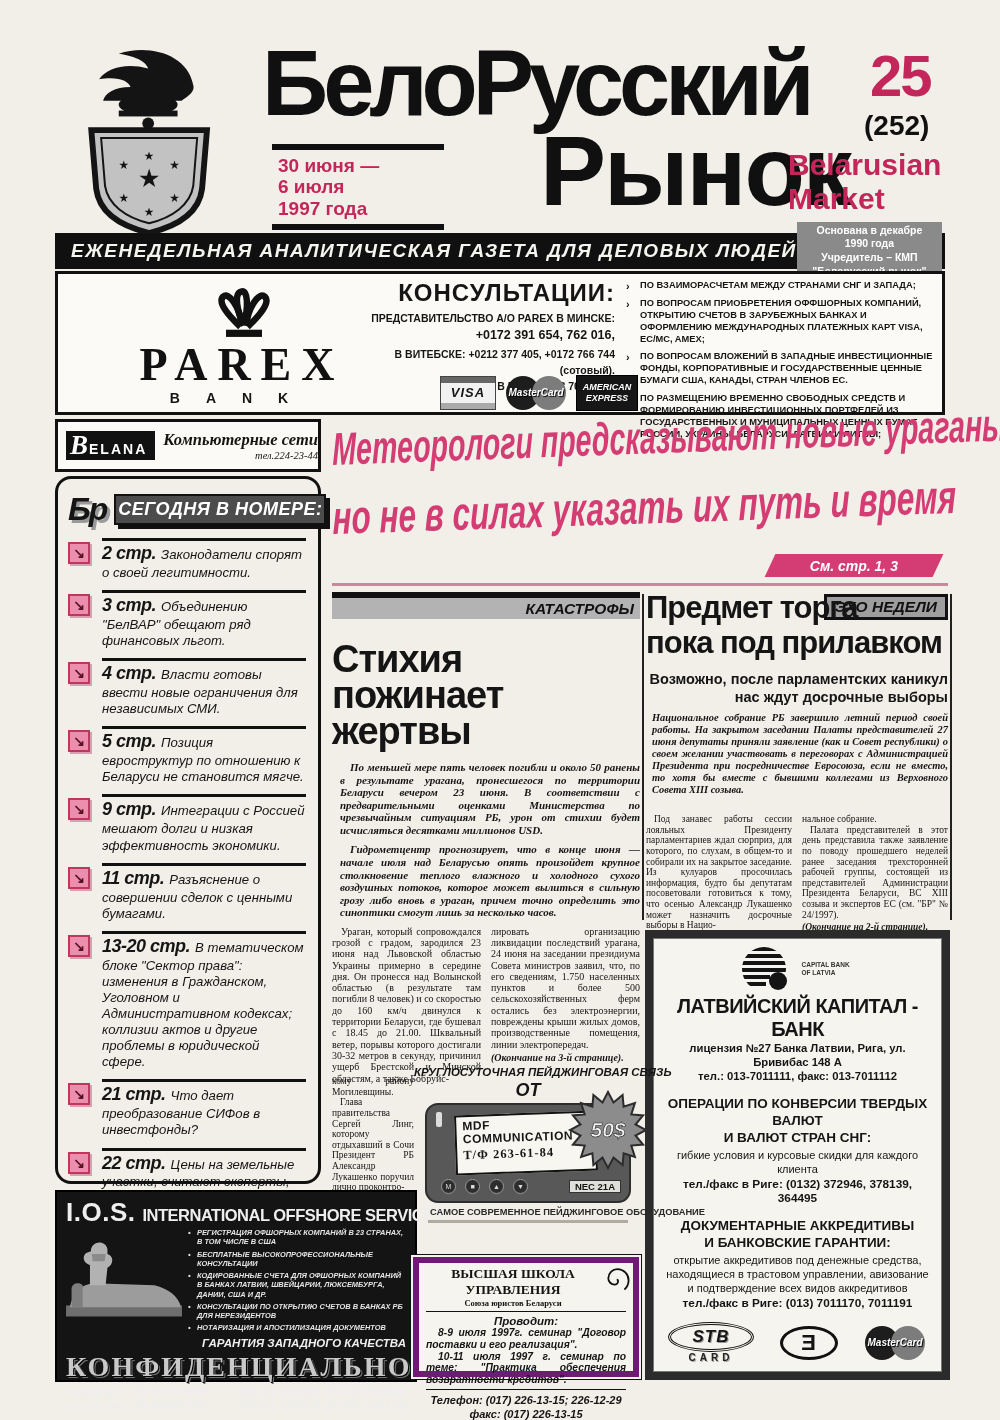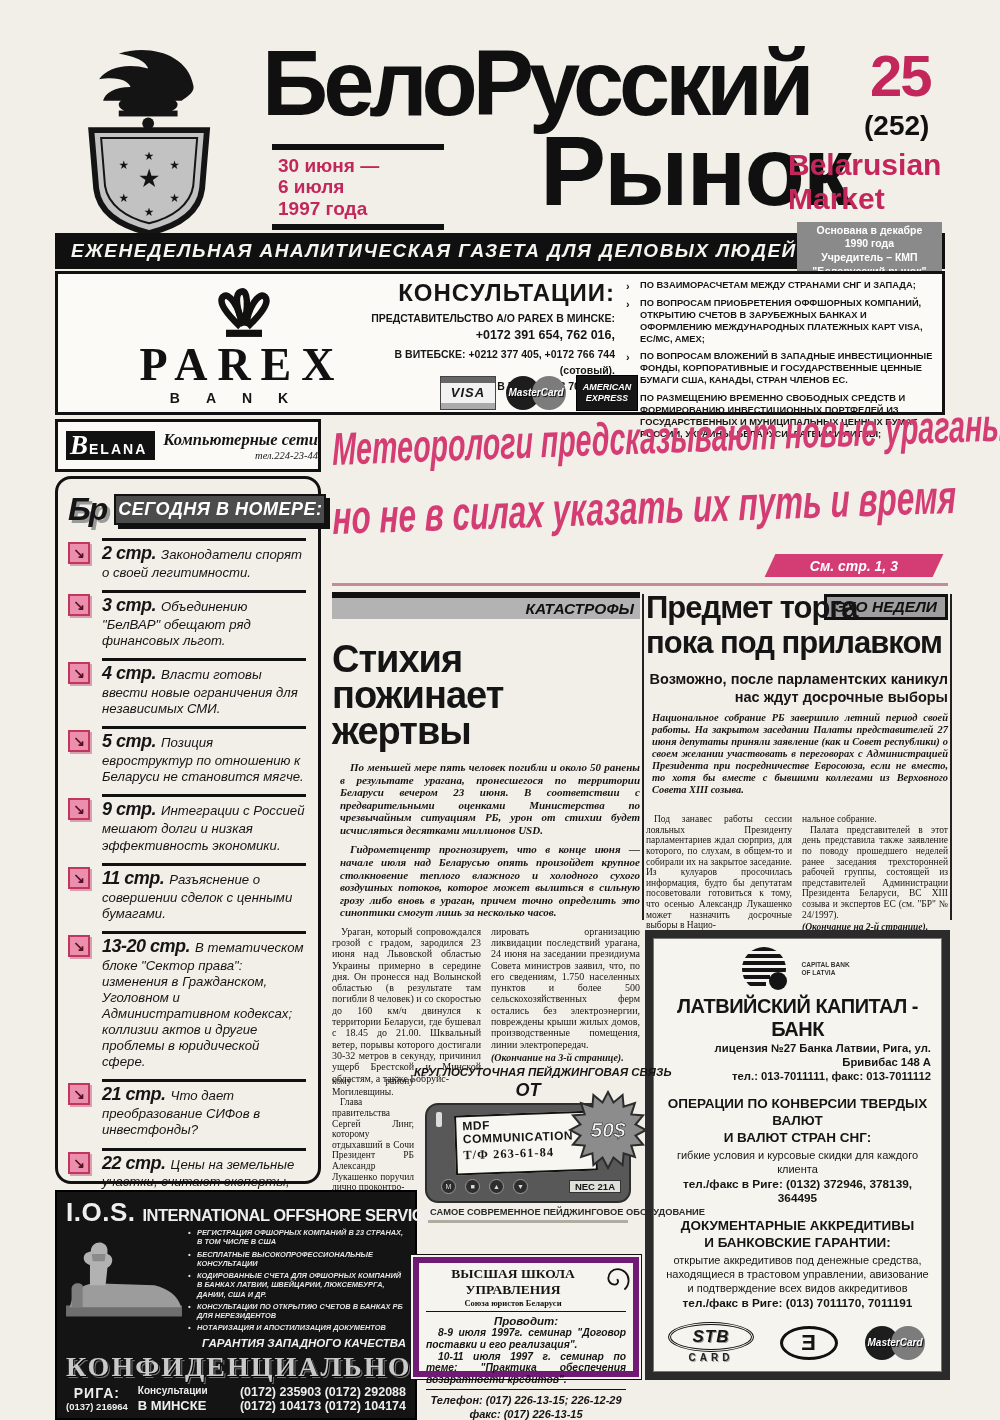--- a/index.html
+++ b/index.html
@@ -119,35 +119,35 @@
   .echo-body .col { width:146px; }
   .echo-body p { text-indent:8px; }
   .echo-body p.noind { text-indent:0; }
 
   
   .latvia { left:645px; top:930px; width:305px; height:450px; background:#2b2b2b; padding:8px; }
   .latvia-in { background:#f6f4ee; border:1px solid #777; height:100%; padding:6px 10px 4px; overflow:hidden; }
   .lv-logo-row { display:flex; justify-content:center; align-items:center; gap:6px; }
   .lv-caption { width:54px; font-size:6.5px; font-weight:bold; color:#333; line-height:1.3; }
   .lv-name { text-align:center; font-size:20px; font-weight:900; margin-top:2px; letter-spacing:-0.5px; }
-  .lv-license { text-align:right; font-size:11.3px; font-weight:bold; line-height:1.25; }
+  .lv-license { text-align:center; font-size:11.3px; font-weight:bold; line-height:1.25; }
   .lv-sec { margin-top:13px; text-align:center; }
   .lv-sec-title { font-size:13.5px; font-weight:900; line-height:1.25; }
   .lv-sec-text { font-size:11px; font-weight:normal; line-height:1.25; margin-top:2px; }
   .lv-sec-phones { font-size:11.8px; font-weight:bold; margin-top:1px; }
   .lv-cards { display:flex; justify-content:space-between; align-items:center; margin-top:12px; padding:0 4px; }
   .stb { text-align:center; }
   .stb-oval { width:86px; height:30px; border:3px double #111; border-radius:50%; display:flex; align-items:center; justify-content:center;
     font-weight:900; font-style:italic; font-size:17px; letter-spacing:1px; text-shadow:1px 1px 0 #999; }
   .stb-sub { font-size:10px; font-weight:900; letter-spacing:4px; color:#222; text-shadow:1px 1px 0 #aaa; }
   .euro-oval { width:58px; height:34px; border:3px solid #111; border-radius:50%; display:flex; align-items:center; justify-content:center;
     font-weight:900; font-size:22px; }
 
   
-  .ios { left:55px; top:1190px; width:362px; height:230px; background:#141414; color:#eee; padding:5px 9px; border:2px solid #000; }
+  .ios { left:55px; top:1190px; width:362px; height:192px; background:#141414; color:#eee; padding:5px 9px; border:2px solid #000; }
   .ios-head { display:flex; align-items:baseline; }
   .ios-brand { font-size:26px; font-weight:900; letter-spacing:0.5px; }
   .ios-title { font-size:16.5px; font-weight:900; margin-left:7px; letter-spacing:-0.5px; white-space:nowrap; }
   .ios-mid { position:relative; min-height:96px; }
   .sphinx-wrap { position:absolute; left:-2px; top:2px; width:120px; height:92px; }
   .ios-right { margin-left:122px; }
   .ios-bullet { position:relative; padding-left:9px; font-size:7.4px; font-style:italic; font-weight:bold; line-height:1.25; margin-bottom:3px; color:#e5e5e5; }
   .ios-bullet .dot { position:absolute; left:0; top:0; }
   .ios-guarantee { text-align:right; font-style:italic; font-weight:900; font-size:11.5px; margin-top:4px; color:#f0f0f0; }
   .ios-big { text-align:center; font-family:"Liberation Serif",serif; font-size:28px; font-weight:900; letter-spacing:2px;

